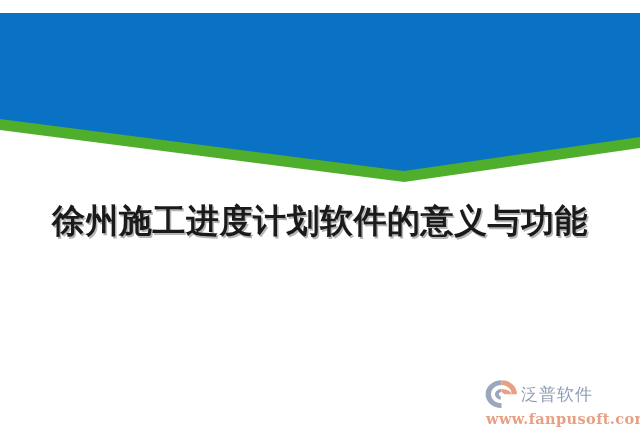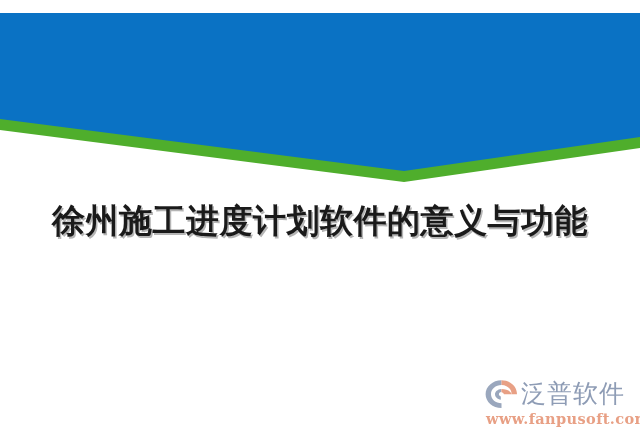--- a/index.html
+++ b/index.html
@@ -67,21 +67,21 @@
   }
   .logo-mark {
     width: 34px;
     height: 30px;
     margin-right: 3px;
     flex: 0 0 auto;
   }
   .logo-mark svg { display: block; width: 34px; height: 30px; }
   .logo-name {
     font-family: "DejaVu Sans", "Liberation Sans", sans-serif;
-    font-size: 25px;
+    font-size: 17px;
     line-height: 28px;
     font-weight: 500;
     color: #8e9cb5;
     letter-spacing: 1px;
     white-space: nowrap;
   }
   .logo-url {
     position: absolute;
     left: 2px;
     top: 33px;

